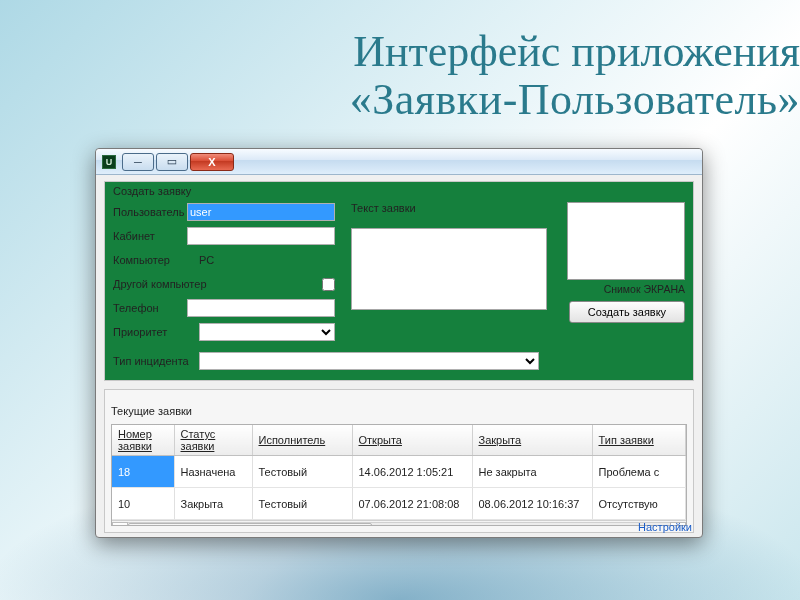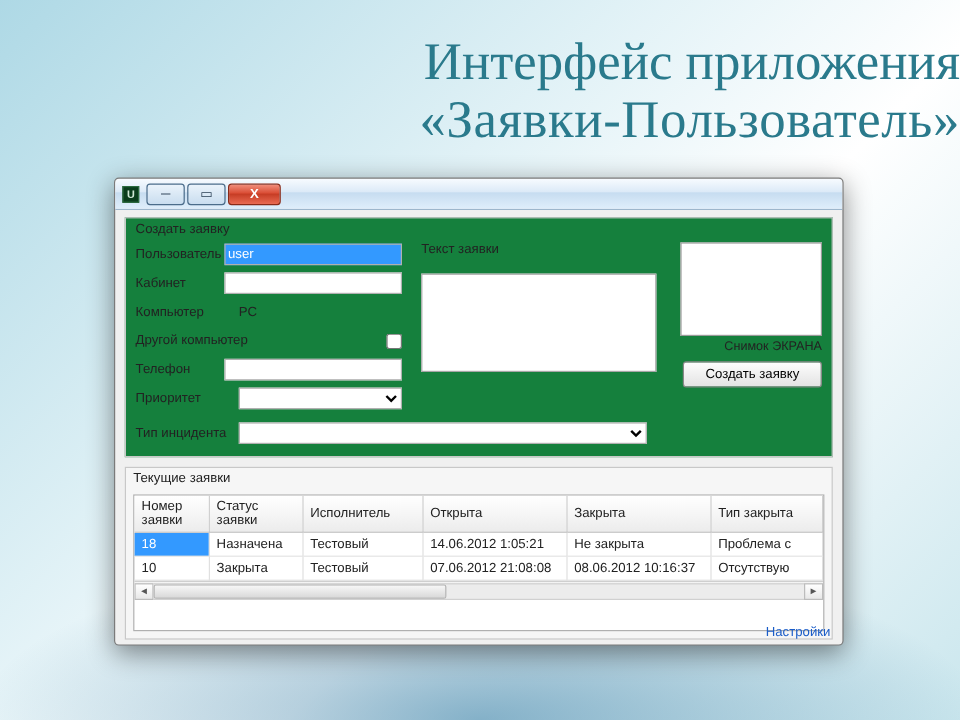--- a/index.html
+++ b/index.html
@@ -121,41 +121,41 @@
     align-self: flex-end;
   }
   .incident-row { display:flex; align-items:center; margin-top:6px; }
   .incident-row label { width:86px; font-size:11px; }
   .incident-row select { flex:1; height:18px; border:1px solid #b0b0b0; font-size:11px; background:#fff; }
 
   .group-current {
     margin-top: 8px;
     border: 1px solid #c8c8c8;
     background: #f6f6f6;
-    padding: 4px 6px 6px 6px;
+    padding: 16px 6px 6px 6px;
     flex: 1; display:flex; flex-direction:column;
     overflow:hidden;
   }
   .table-wrap {
     border: 1px solid #b0b0b0;
     background:#fff; flex:1; overflow:hidden;
     margin-top:2px;
   }
   table { width: 100%; border-collapse: collapse; font-size: 11px; table-layout: fixed; }
   thead th {
     background: linear-gradient(#fff, #ececec);
     border-right: 1px solid #d0d0d0;
     border-bottom: 1px solid #c0c0c0;
     text-align: left; font-weight: normal;
-    padding: 3px 6px; height: 30px; vertical-align: middle;
+    padding: 3px 6px; height: 30px; vertical-align: middle; text-decoration: underline;
   }
   tbody td {
     border-right: 1px solid #e0e0e0;
     border-bottom: 1px solid #e4e4e4;
-    padding: 3px 6px; height: 20px;
+    padding: 3px 6px; height: 32px;
     white-space: nowrap; overflow: hidden; text-overflow: clip;
   }
   tbody tr.selected td:first-child { background:#3399ff; color:#fff; }
   .hscroll {
     height: 16px;
     background: linear-gradient(#f4f4f4,#e1e1e1);
     border-top: 1px solid #cfcfcf;
     display:flex; align-items:center;
     position:relative;
   }
@@ -259,21 +259,21 @@
                 <col style="width:120px">
                 <col>
             </colgroup>
             <thead>
               <tr>
                 <th>Номер заявки</th>
                 <th>Статус заявки</th>
                 <th>Исполнитель</th>
                 <th>Открыта</th>
                 <th>Закрыта</th>
-                <th>Тип закрыта</th>
+                <th>Тип заявки</th>
               </tr>
             </thead>
             <tbody>
               <tr class="selected">
                 <td>18</td>
                 <td>Назначена</td>
                 <td>Тестовый</td>
                 <td>14.06.2012 1:05:21</td>
                 <td>Не закрыта</td>
                 <td>Проблема с</td>

